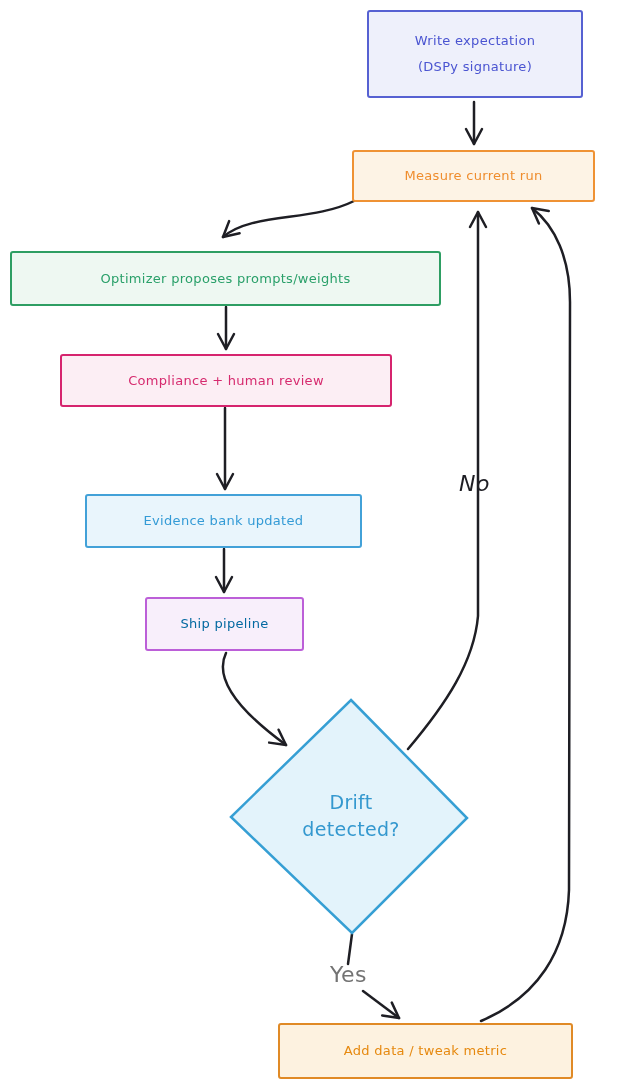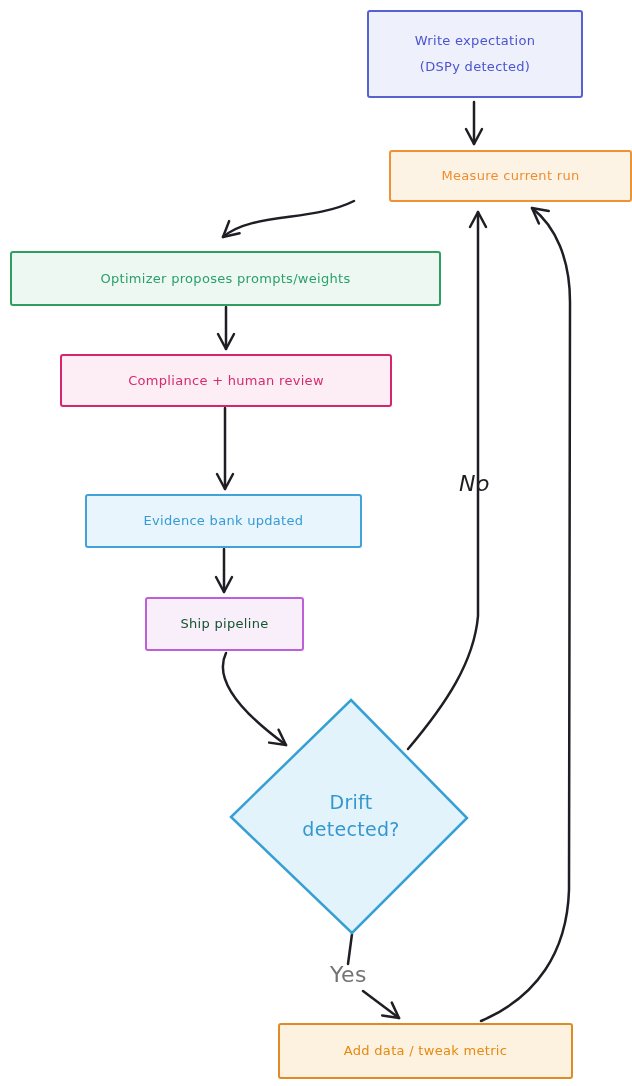--- a/index.html
+++ b/index.html
@@ -10,21 +10,21 @@
   }
   .arrow-layer { position:absolute; left:0; top:0; width:632px; height:1086px; }
   .arrow-layer path.edge { fill:none; stroke-width:2.5; stroke-linecap:round; }
   .node {
     position:absolute; box-sizing:border-box;
     border:2.5px solid; border-radius:3px;
     display:flex; flex-direction:column; align-items:center; justify-content:center;
     text-align:center; font-size:13px; letter-spacing:0.3px; line-height:26px;
   }
   .n0 { left:367px; top:10px;  width:216px; height:88px; }
-  .n1 { left:352px; top:150px; width:243px; height:52px;margin-left:37px; }
+  .n1 { left:352px; top:150px; width:243px; height:52px; }
   .n2 { left:10px;  top:251px; width:431px; height:55px; }
   .n3 { left:60px;  top:354px; width:332px; height:53px; }
   .n4 { left:85px;  top:494px; width:277px; height:54px; }
   .n5 { left:145px; top:597px; width:159px; height:54px; }
   .n7 { left:278px; top:1023px; width:295px; height:56px; }
   .diamond-label {
     position:absolute; left:251px; top:789px; width:200px;
     text-align:center; font-size:19px; line-height:27px; letter-spacing:0.3px;
   }
   .edge-label {
@@ -57,40 +57,40 @@
       <path class="edge" d="M 352 934 L 348 964"></path>
       <path class="edge" marker-end="url(#ah)" d="M 363 991 L 399 1018"></path>
       <path class="edge" marker-end="url(#ah)" d="M 481 1021 C 537 997, 567 952, 569 890 L 570 302 C 570 258, 555 226, 532 208"></path>
     </g>
 
     <polygon points="351,700 467,818 352,933 231,817" stroke-width="2.5" style="stroke: rgb(54, 159, 212); fill: rgb(227, 243, 251);"></polygon>
   </svg>
 
   <div class="node n0" style="border-color: rgb(86, 97, 210); background-color: rgb(238, 240, 251); color: rgb(74, 84, 209);">
     <span>Write expectation</span>
-    <span>(DSPy detected)</span>
+    <span>(DSPy signature)</span>
   </div>
 
   <div class="node n1" style="border-color: rgb(239, 146, 52); background-color: rgb(253, 243, 229); color: rgb(239, 141, 46);">
     <span>Measure current run</span>
   </div>
 
   <div class="node n2" style="border-color: rgb(46, 158, 99); background-color: rgb(238, 248, 242); color: rgb(42, 160, 106);">
     <span>Optimizer proposes prompts/weights</span>
   </div>
 
   <div class="node n4" style="border-color: rgb(66, 161, 216); background-color: rgb(233, 245, 252); color: rgb(52, 155, 214);">
     <span>Evidence bank updated</span>
   </div>
 
   <div class="node n3" style="border-color: rgb(214, 36, 110); background-color: rgb(252, 238, 244); color: rgb(214, 42, 110);">
     <span>Compliance + human review</span>
   </div>
 
-  <div class="node n5" style="border-color: rgb(188, 95, 216); background-color: rgb(248, 239, 251); color: #14532d;">
+  <div class="node n5" style="border-color: rgb(188, 95, 216); background-color: rgb(248, 239, 251); color: #0369a1;">
     <span>Ship pipeline</span>
   </div>
 
   <div class="diamond-label" style="color: rgb(52, 152, 207);">
     <div>Drift</div>
     <div>detected?</div>
   </div>
 
   <div class="node n7" style="border-color: rgb(224, 138, 38); background-color: rgb(253, 242, 224); color: rgb(230, 137, 15);">
     <span>Add data / tweak metric</span>

